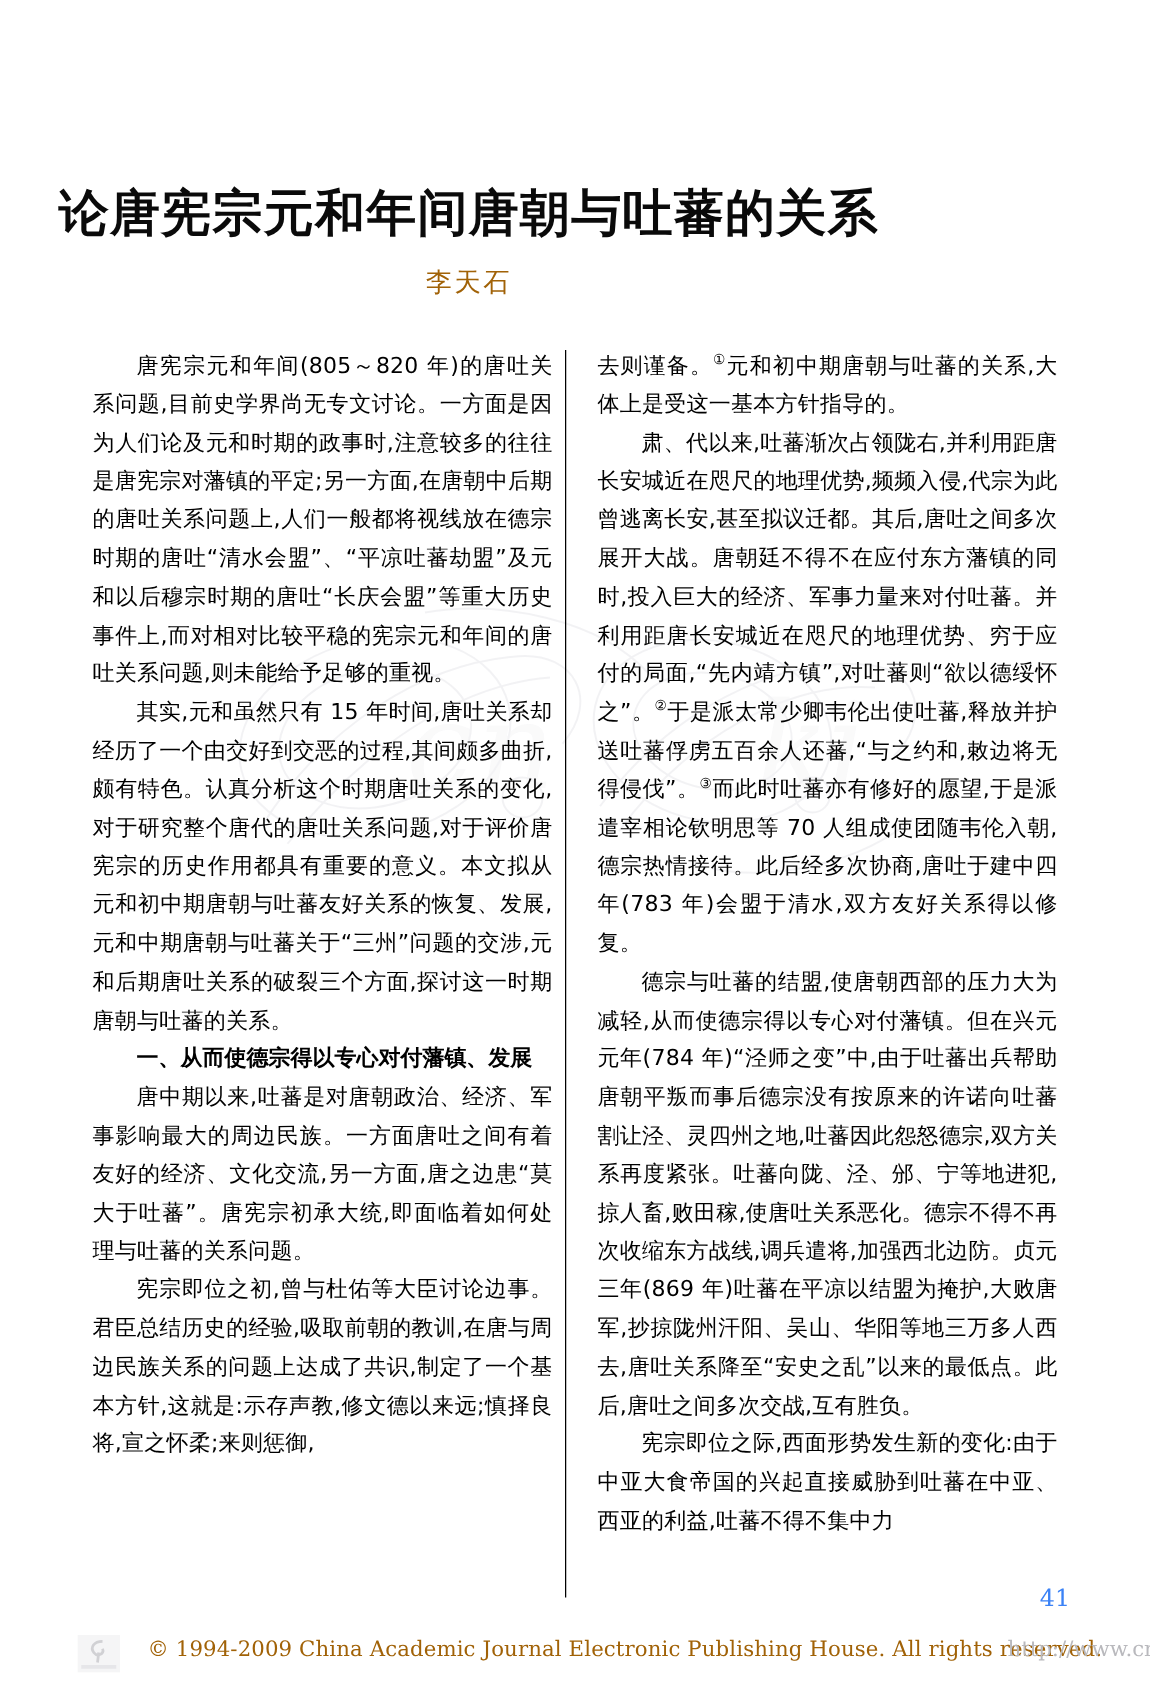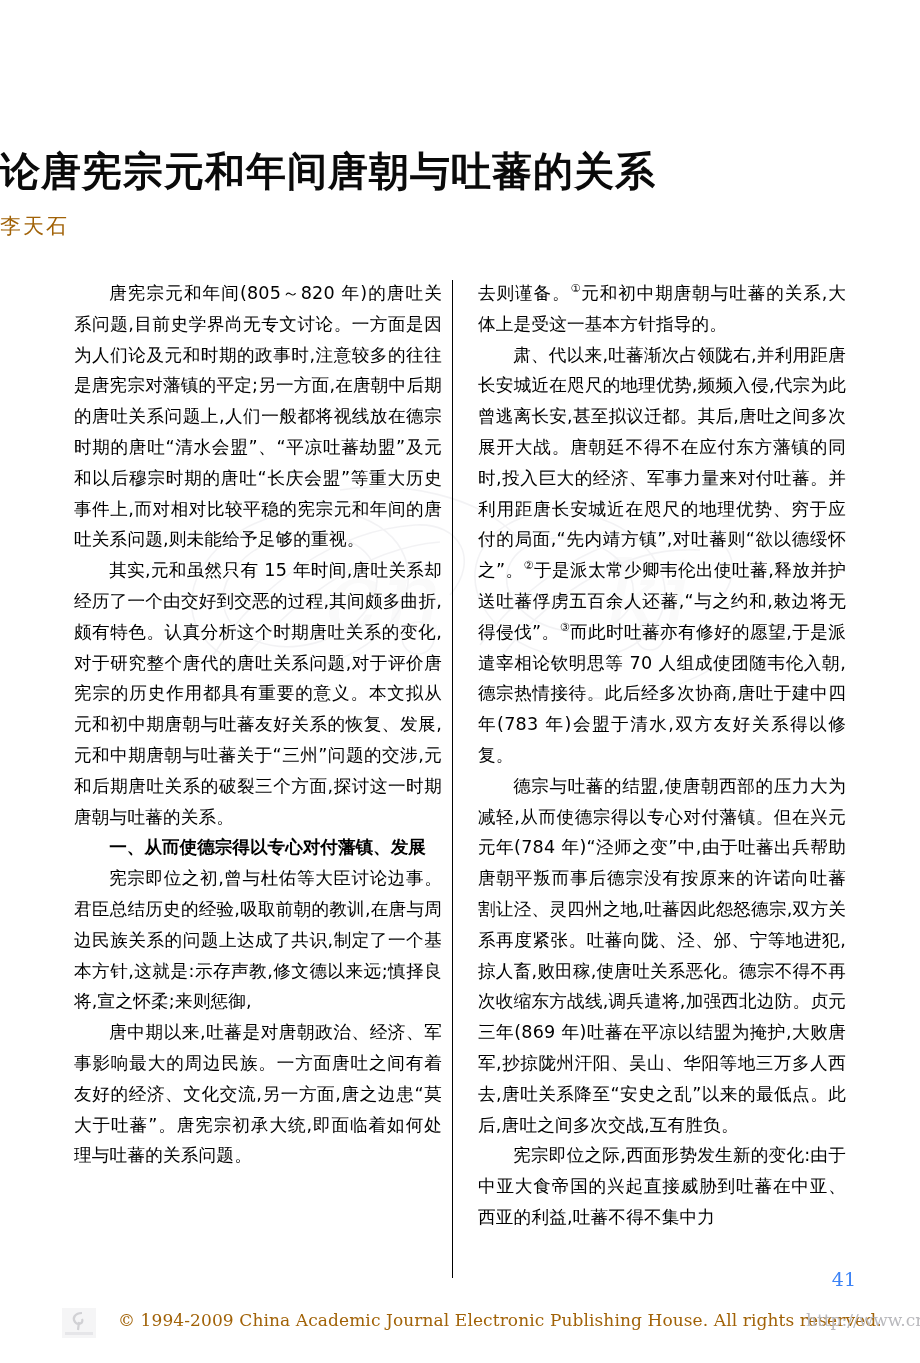--- a/index.html
+++ b/index.html
@@ -38,20 +38,21 @@
     z-index: 0;
   }
   #watermark svg { display:block; width:100%; height:100%; }
 
   
   #title-block {
     position: absolute;
     left: 0;
     top: 148px;
     width: 750px;
+    text-align: center;
     z-index: 2;
   }
   #doc-title {
     font-family: "DejaVu Sans", "Liberation Sans", sans-serif;
     font-size: 40px;
     font-weight: 700;
     letter-spacing: 1px;
     line-height: 1.15;
     color: #0a0a0a;
     margin: 0;
@@ -204,22 +205,22 @@
   </div>
 
   <div id="body-area">
 
     <div class="col-divider"></div>
 
     <div class="column" id="col-left">
       <p class="para">唐宪宗元和年间(805～820 年)的唐吐关系问题,目前史学界尚无专文讨论。一方面是因为人们论及元和时期的政事时,注意较多的往往是唐宪宗对藩镇的平定;另一方面,在唐朝中后期的唐吐关系问题上,人们一般都将视线放在德宗时期的唐吐“清水会盟”、“平凉吐蕃劫盟”及元和以后穆宗时期的唐吐“长庆会盟”等重大历史事件上,而对相对比较平稳的宪宗元和年间的唐吐关系问题,则未能给予足够的重视。</p>
       <p class="para">其实,元和虽然只有 15 年时间,唐吐关系却经历了一个由交好到交恶的过程,其间颇多曲折,颇有特色。认真分析这个时期唐吐关系的变化,对于研究整个唐代的唐吐关系问题,对于评价唐宪宗的历史作用都具有重要的意义。本文拟从元和初中期唐朝与吐蕃友好关系的恢复、发展,元和中期唐朝与吐蕃关于“三州”问题的交涉,元和后期唐吐关系的破裂三个方面,探讨这一时期唐朝与吐蕃的关系。</p>
       <p class="heading">一、从而使德宗得以专心对付藩镇、发展</p>
+      <p class="para">唐中期以来,吐蕃是对唐朝政治、经济、军事影响最大的周边民族。一方面唐吐之间有着友好的经济、文化交流,另一方面,唐之边患“莫大于吐蕃”。唐宪宗初承大统,即面临着如何处理与吐蕃的关系问题。</p>
       <p class="para">宪宗即位之初,曾与杜佑等大臣讨论边事。君臣总结历史的经验,吸取前朝的教训,在唐与周边民族关系的问题上达成了共识,制定了一个基本方针,这就是:示存声教,修文德以来远;慎择良将,宣之怀柔;来则惩御,</p>
-      <p class="para">唐中期以来,吐蕃是对唐朝政治、经济、军事影响最大的周边民族。一方面唐吐之间有着友好的经济、文化交流,另一方面,唐之边患“莫大于吐蕃”。唐宪宗初承大统,即面临着如何处理与吐蕃的关系问题。</p>
     </div>
 
     <div class="column" id="col-right">
       <p class="para cont"><span>去则谨备。</span><sup class="fn">①</sup><span>元和初中期唐朝与吐蕃的关系,大体上是受这一基本方针指导的。</span></p>
 
       <p class="para"><span>肃、代以来,吐蕃渐次占领陇右,并利用距唐长安城近在咫尺的地理优势,频频入侵,代宗为此曾逃离长安,甚至拟议迁都。其后,唐吐之间多次展开大战。唐朝廷不得不在应付东方藩镇的同时,投入巨大的经济、军事力量来对付吐蕃。并利用距唐长安城近在咫尺的地理优势、穷于应付的局面,“先内靖方镇”,对吐蕃则“欲以德绥怀之”。</span><sup class="fn">②</sup><span>于是派太常少卿韦伦出使吐蕃,释放并护送吐蕃俘虏五百余人还蕃,“与之约和,敕边将无得侵伐”。</span><sup class="fn">③</sup><span>而此时吐蕃亦有修好的愿望,于是派遣宰相论钦明思等 70 人组成使团随韦伦入朝,德宗热情接待。此后经多次协商,唐吐于建中四年(783 年)会盟于清水,双方友好关系得以修复。</span></p>
 
       <p class="para">德宗与吐蕃的结盟,使唐朝西部的压力大为减轻,从而使德宗得以专心对付藩镇。但在兴元元年(784 年)“泾师之变”中,由于吐蕃出兵帮助唐朝平叛而事后德宗没有按原来的许诺向吐蕃割让泾、灵四州之地,吐蕃因此怨怒德宗,双方关系再度紧张。吐蕃向陇、泾、邠、宁等地进犯,掠人畜,败田稼,使唐吐关系恶化。德宗不得不再次收缩东方战线,调兵遣将,加强西北边防。贞元三年(869 年)吐蕃在平凉以结盟为掩护,大败唐军,抄掠陇州汗阳、吴山、华阳等地三万多人西去,唐吐关系降至“安史之乱”以来的最低点。此后,唐吐之间多次交战,互有胜负。</p>
       <p class="para">宪宗即位之际,西面形势发生新的变化:由于中亚大食帝国的兴起直接威胁到吐蕃在中亚、西亚的利益,吐蕃不得不集中力</p>
     </div>

